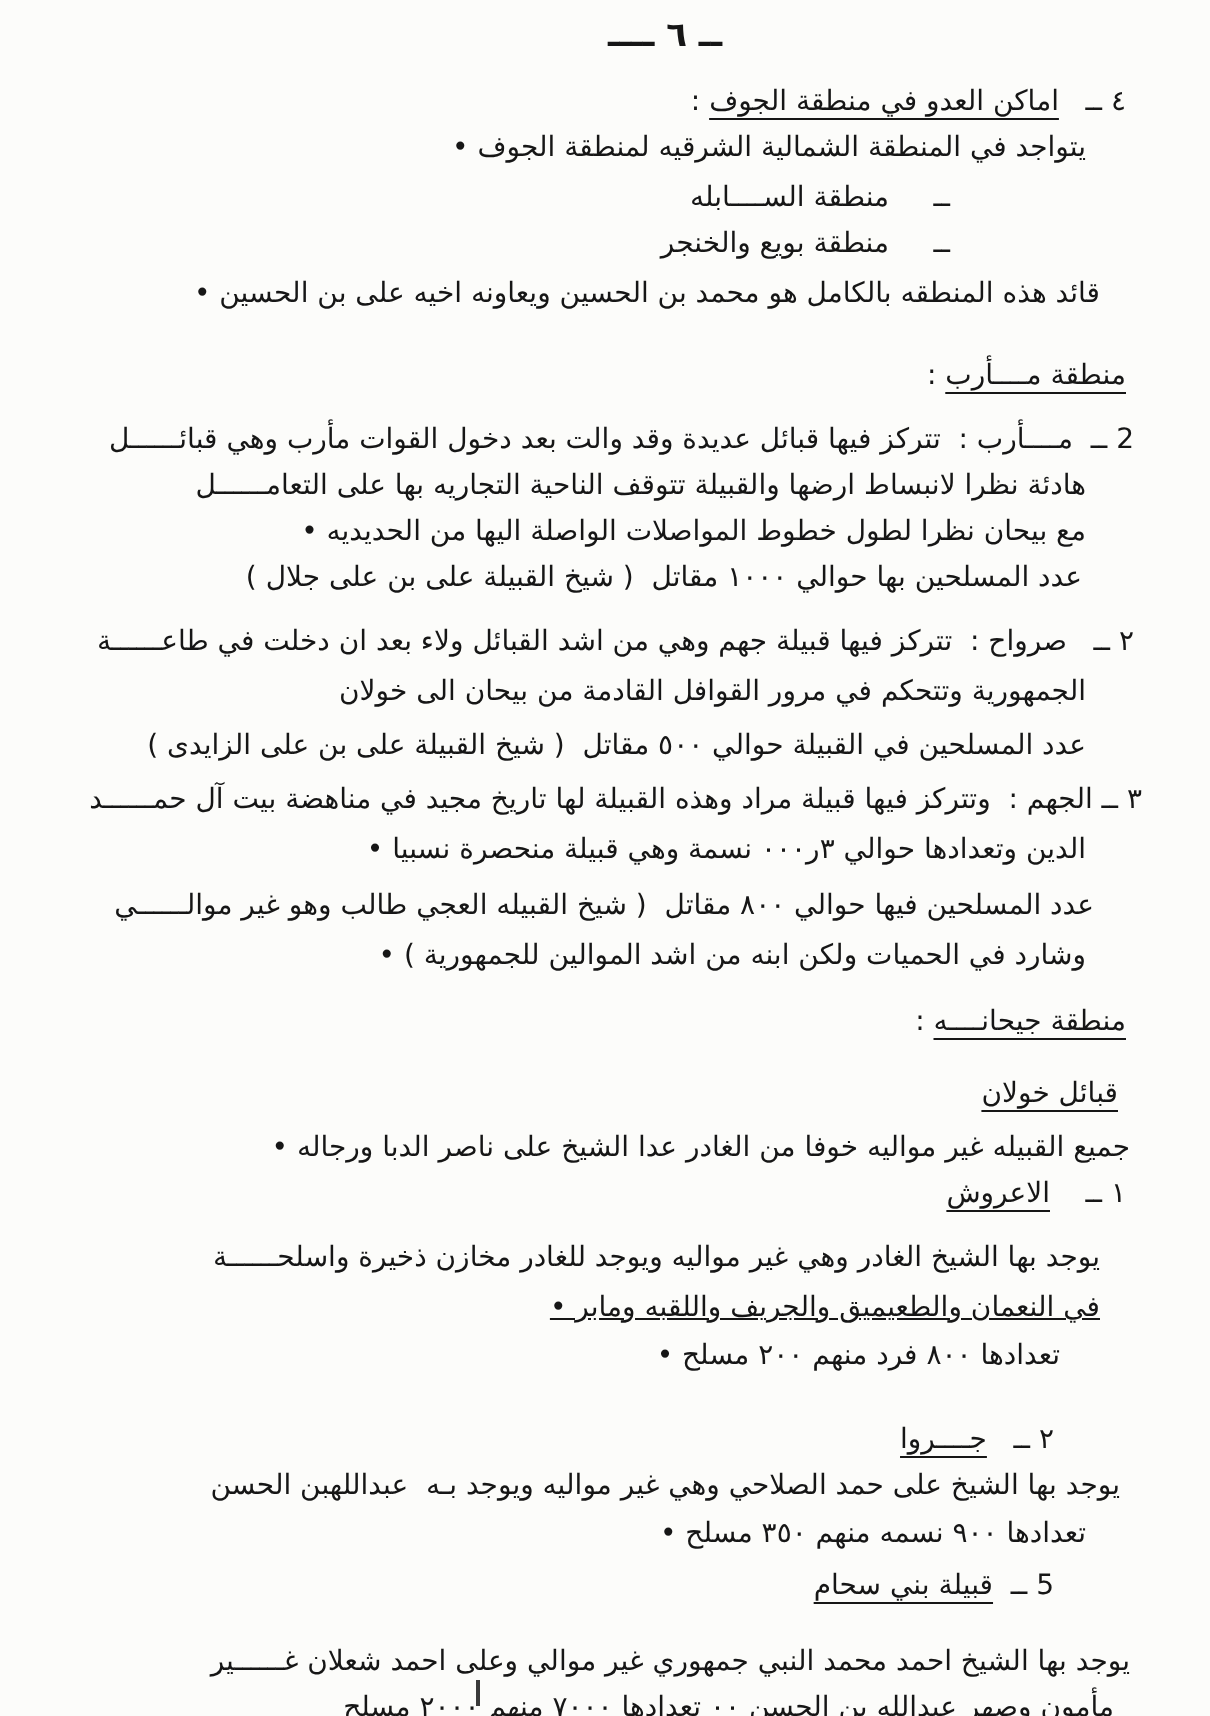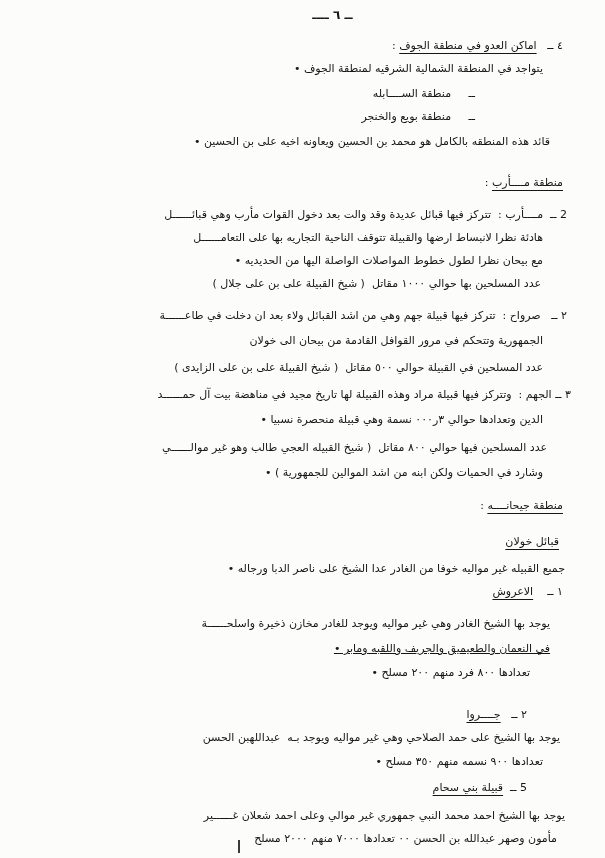--- a/index.html
+++ b/index.html
@@ -15,28 +15,28 @@
     background: #fcfcfa;
     color: #161616;
     font-family: "DejaVu Sans", sans-serif;
     direction: rtl;
     box-sizing: border-box;
     padding-top: 8px;
     overflow: hidden;
   }
   .page-header {
     text-align: center;
-    font-size: 12px;
+    font-size: 17px;
     font-weight: bold;
     letter-spacing: 1px;
     margin-bottom: 12px;
     padding-left: 60px; 
   }
   .doc-body .line {
-    font-size: 11px;
+    font-size: 14px;
     line-height: 23px;
     white-space: nowrap;
     padding-left: 52px;
     box-sizing: border-box;
   }
   .doc-body .line span { white-space: pre; }
   .u {
     text-decoration: underline;
     text-underline-offset: 4px;
     text-decoration-thickness: 1px;
@@ -78,18 +78,18 @@
       <div class="line" style="padding-right: 46px; margin-top: 13px;"><span class="u">قبائل خولان</span></div>
       <div class="line" style="padding-right: 40px; margin-top: 4px;"><span>جميع القبيله غير مواليه خوفا من الغادر عدا الشيخ على ناصر الدبا ورجاله •</span></div>
       <div class="line" style="padding-right: 42px;"><span>١ ــ    </span><span class="u">الاعروش</span></div>
       <div class="line" style="padding-right: 55px; margin-top: 9px;"><span>يوجد بها الشيخ الغادر وهي غير مواليه ويوجد للغادر مخازن ذخيرة واسلحــــــة</span></div>
       <div class="line" style="padding-right: 55px; margin-top: 2px; text-decoration: underline;"><span>في النعمان والطعيميق والجريف واللقبه ومابر •</span></div>
       <div class="line" style="padding-right: 75px; margin-top: 1px;"><span>تعدادها ٨٠٠ فرد منهم ٢٠٠ مسلح •</span></div>
       <div class="line" style="padding-right: 78px; margin-top: 19px;"><span>٢ ــ   </span><span class="u">جــــروا</span></div>
       <div class="line" style="padding-right: 45px;"><span>يوجد بها الشيخ على حمد الصلاحي وهي غير مواليه ويوجد بـه  عبداللهبن الحسن</span></div>
       <div class="line" style="padding-right: 62px; margin-top: 1px;"><span>تعدادها ٩٠٠ نسمه منهم ٣٥٠ مسلح •</span></div>
       <div class="line" style="padding-right: 78px; margin-top: 3px;"><span>5 ــ  </span><span class="u">قبيلة بني سحام</span></div>
-      <div class="line" style="padding-right: 40px; margin-top: 5px;"><span>يوجد بها الشيخ احمد محمد النبي جمهوري غير موالي وعلى احمد شعلان غــــــير</span></div>
+      <div class="line" style="padding-right: 40px; margin-top: 15px;"><span>يوجد بها الشيخ احمد محمد النبي جمهوري غير موالي وعلى احمد شعلان غــــــير</span></div>
       <div class="line" style="padding-right: 48px;"><span>مأمون وصهر عبدالله بن الحسن ٠٠ تعدادها ٧٠٠٠ منهم ٢٠٠٠ مسلح</span></div>
     </div>
 
   <div class="artifact"></div>
 </div>
 
 </body></html>

